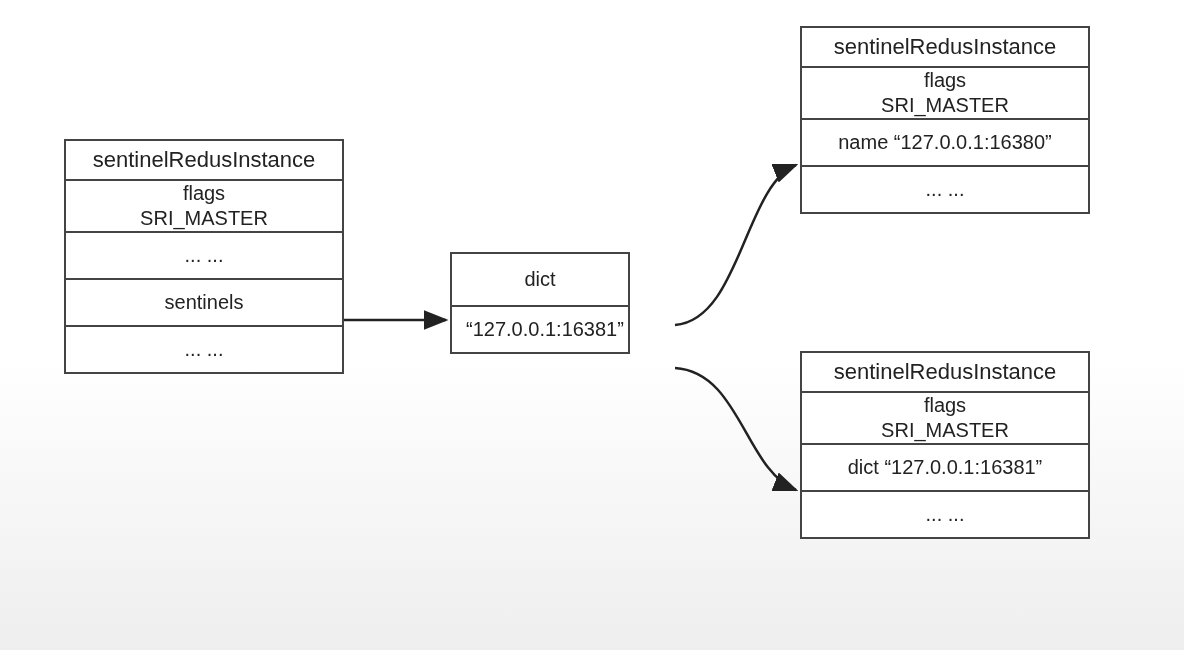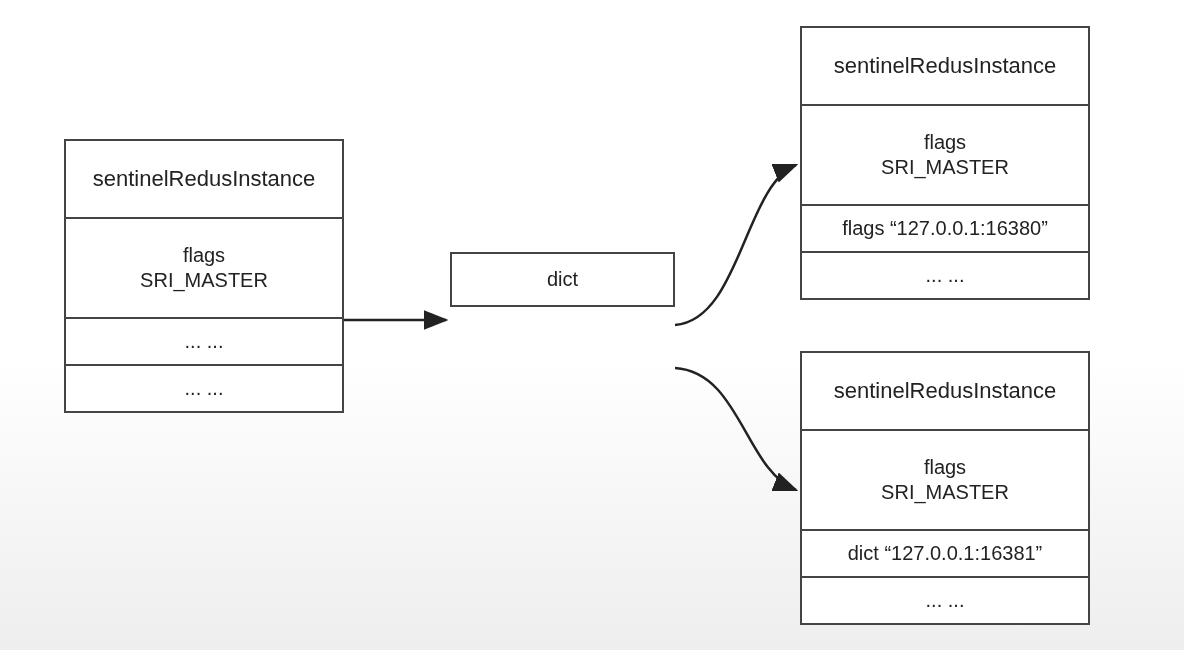--- a/index.html
+++ b/index.html
@@ -20,53 +20,55 @@
     box-sizing: border-box;
   }
   .row {
     border-bottom: 2px solid #444;
     padding: 10px 14px;
     text-align: center;
     line-height: 1.25;
     box-sizing: border-box;
   }
   .row:last-child { border-bottom: none; }
-  .row-tall { padding: 24px 14px; }
-  .row-head { padding: 24px 14px; font-size: 22px; }
+  .row-tall { padding: 0 14px; }
+  .row-head { padding: 5px 14px; font-size: 22px; }
   svg.arrows {
     position: absolute;
     left: 0; top: 0;
     width: 1184px; height: 650px;
     pointer-events: none;
   }
 </style>
 </head>
 <body>
 
 <div class="box" style="left:64px; top:139px; width:280px;">
   <div class="row row-head">sentinelRedusInstance</div>
   <div class="row row-tall">
     <span>flags</span><br>
     <span>SRI_MASTER</span>
   </div>
   <div class="row">... ...</div>
+  <div class="row">sentinels</div>
   <div class="row">... ...</div>
 </div>
 
-<div class="box" style="left:450px; top:252px; width:225px;">
+<div class="box" style="left:450px; top:252px; width:180px;">
   <div class="row" style="padding:13px 14px;">dict</div>
+  <div class="row">“127.0.0.1:16381”</div>
 </div>
 
 <div class="box" style="left:800px; top:26px; width:290px;">
   <div class="row row-head">sentinelRedusInstance</div>
   <div class="row row-tall">
     <span>flags</span><br>
     <span>SRI_MASTER</span>
   </div>
-  <div class="row">flags “127.0.0.1:16380”</div>
+  <div class="row">name “127.0.0.1:16380”</div>
   <div class="row">... ...</div>
 </div>
 
 <div class="box" style="left:800px; top:351px; width:290px;">
   <div class="row row-head">sentinelRedusInstance</div>
   <div class="row row-tall">
     <span>flags</span><br>
     <span>SRI_MASTER</span>
   </div>
   <div class="row">dict “127.0.0.1:16381”</div>

